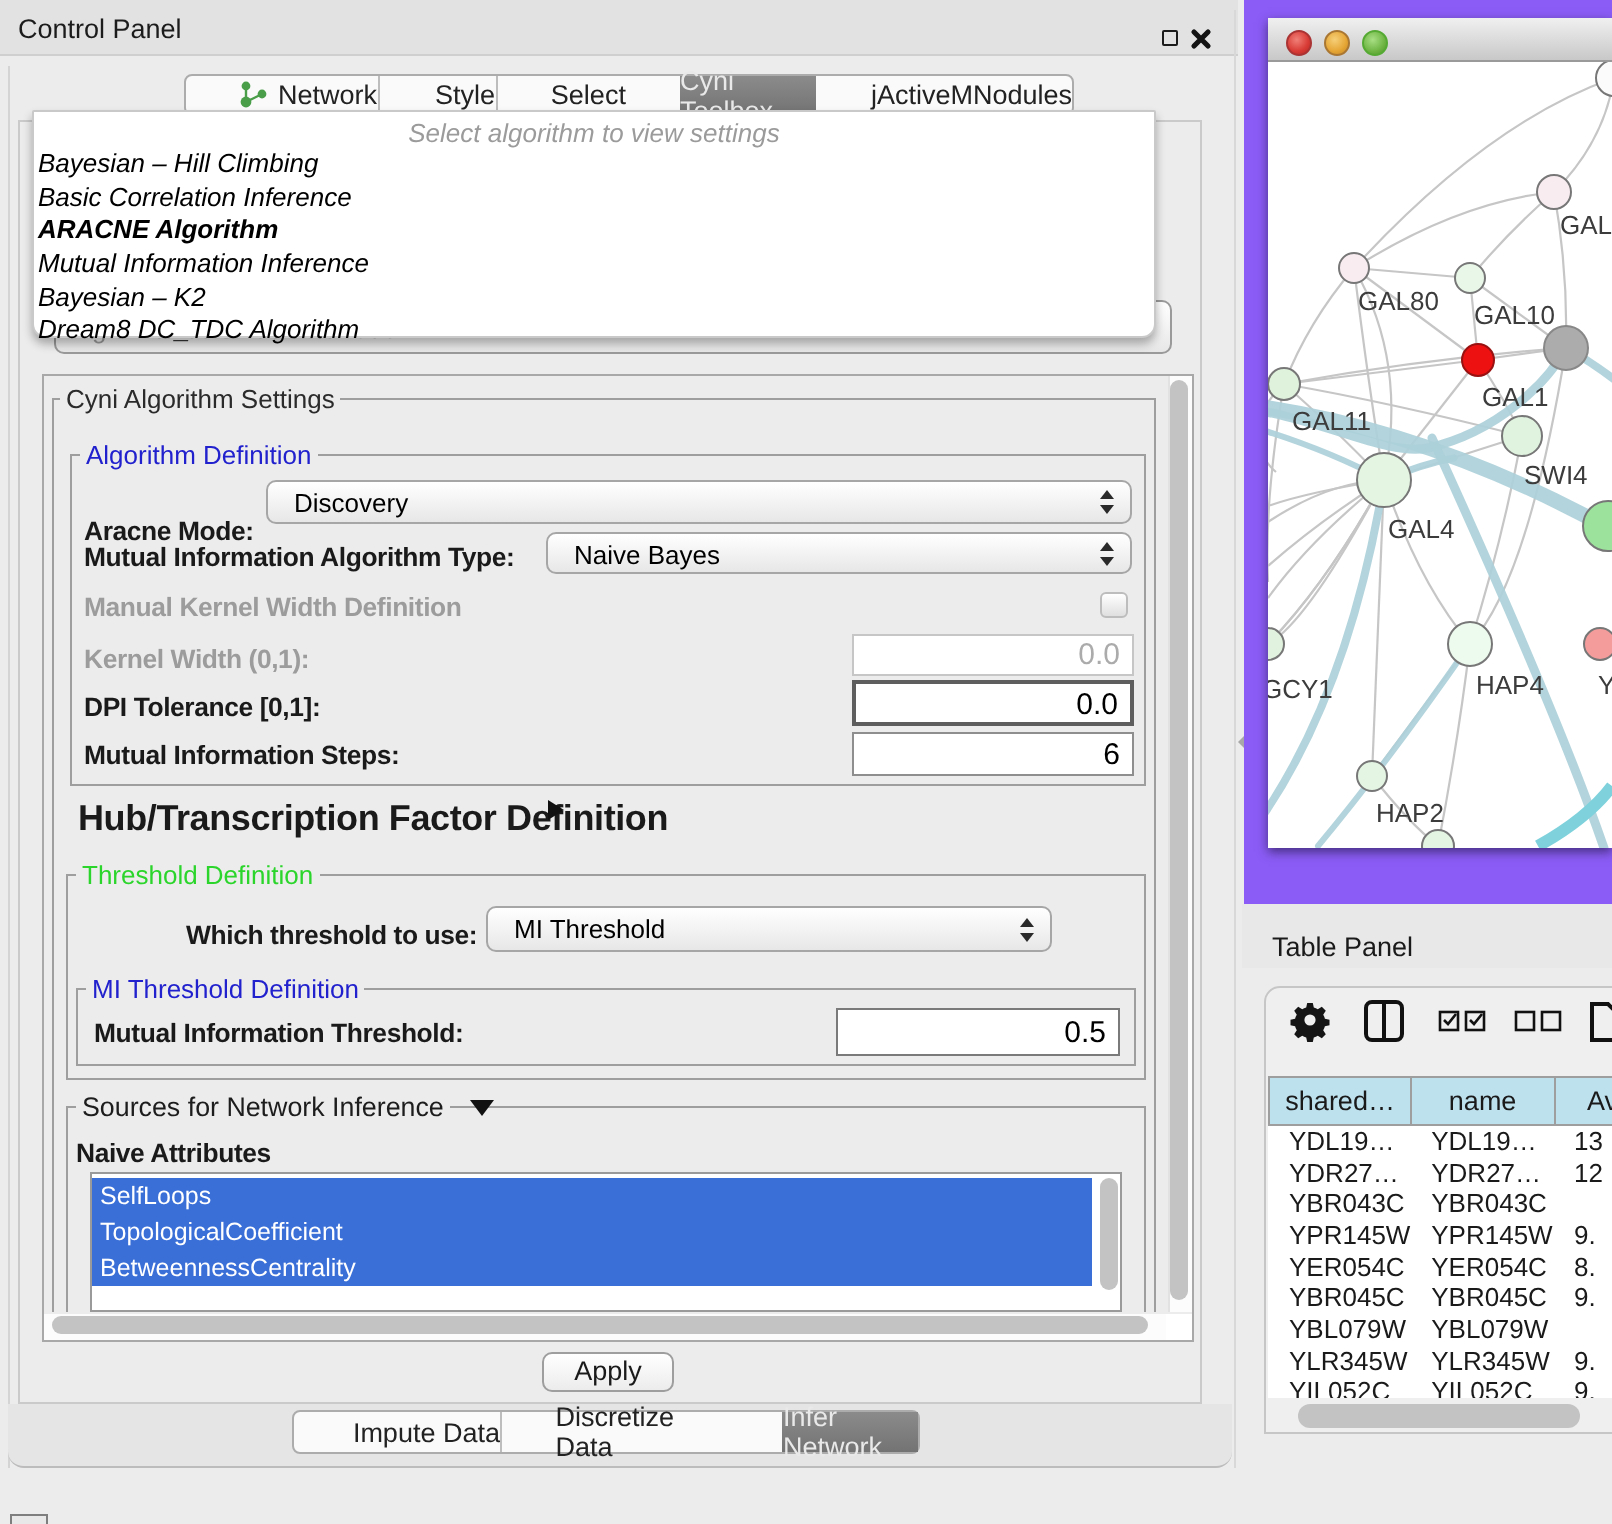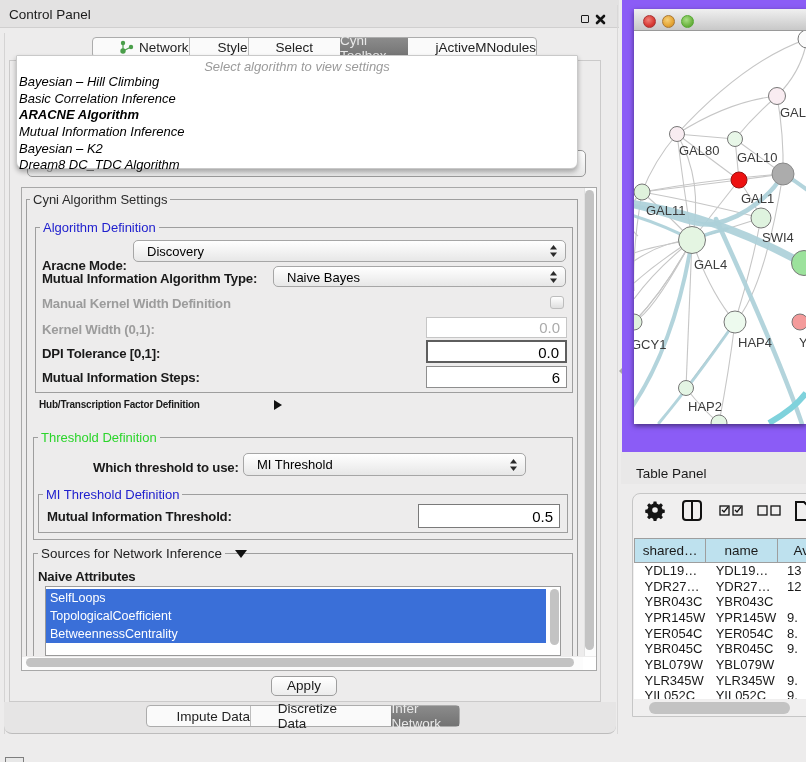--- a/index.html
+++ b/index.html
@@ -124,21 +124,21 @@
   </div>
 <label class="row" style="left:42px; top:296px; color:#9C9C9C;">Manual Kernel Width Definition</label>
 <div class="abs" style="left:550px; top:296px; width:14px; height:13px; border:1px solid #BDBDBD; border-radius:3px; background:linear-gradient(#FFF,#DFDFDF);"></div>
 <label class="row" style="left:42px; top:322px; color:#9C9C9C;">Kernel Width (0,1):</label>
 <div class="field" style="left:426px; top:317px; width:141px; height:21px; border:1px solid #C6C6C6; color:#ABABAB; padding:1px 6px 0 0;">0.0</div>
 <label class="row" style="left:42px; top:346px;">DPI Tolerance [0,1]:</label>
 <div class="field" style="left:426px; top:340px; width:141px; height:23px; border:2px solid #5E5E5E; padding:2px 6px 0 0;">0.0</div>
 <label class="row" style="left:42px; top:370px;">Mutual Information Steps:</label>
 <div class="field" style="left:426px; top:366px; width:141px; height:22px; border:1px solid #8E8E8E; padding:2px 6px 0 0;">6</div>
 
-<label class="row" style="left:39px; top:399px; font-size:10px;">Hub/Transcription Factor Definition</label>
+<label class="row" style="left:39px; top:399px; font-size:18px;">Hub/Transcription Factor Definition</label>
 <div class="abs" style="left:274px; top:400px; width:0; height:0; border-left:8px solid #111; border-top:5px solid transparent; border-bottom:5px solid transparent;"></div>
 
 <div class="group" style="left:33px; top:437px; width:540px; height:103px;">
   <span class="gtitle" style="left:4px; color:#2BD52B;">Threshold Definition</span>
 </div>
 <label class="row" style="left:93px; top:460px;">Which threshold to use:</label>
 <div class="combo" style="left:243px; top:453px; width:283px; height:23px;">
     <span class="txt">MI Threshold</span>
     <svg class="arr2" width="9" height="14" viewBox="0 0 9 14">
       <path d="M4.5,1 L8,5.5 H1 Z" fill="#2a2a2a"></path>

